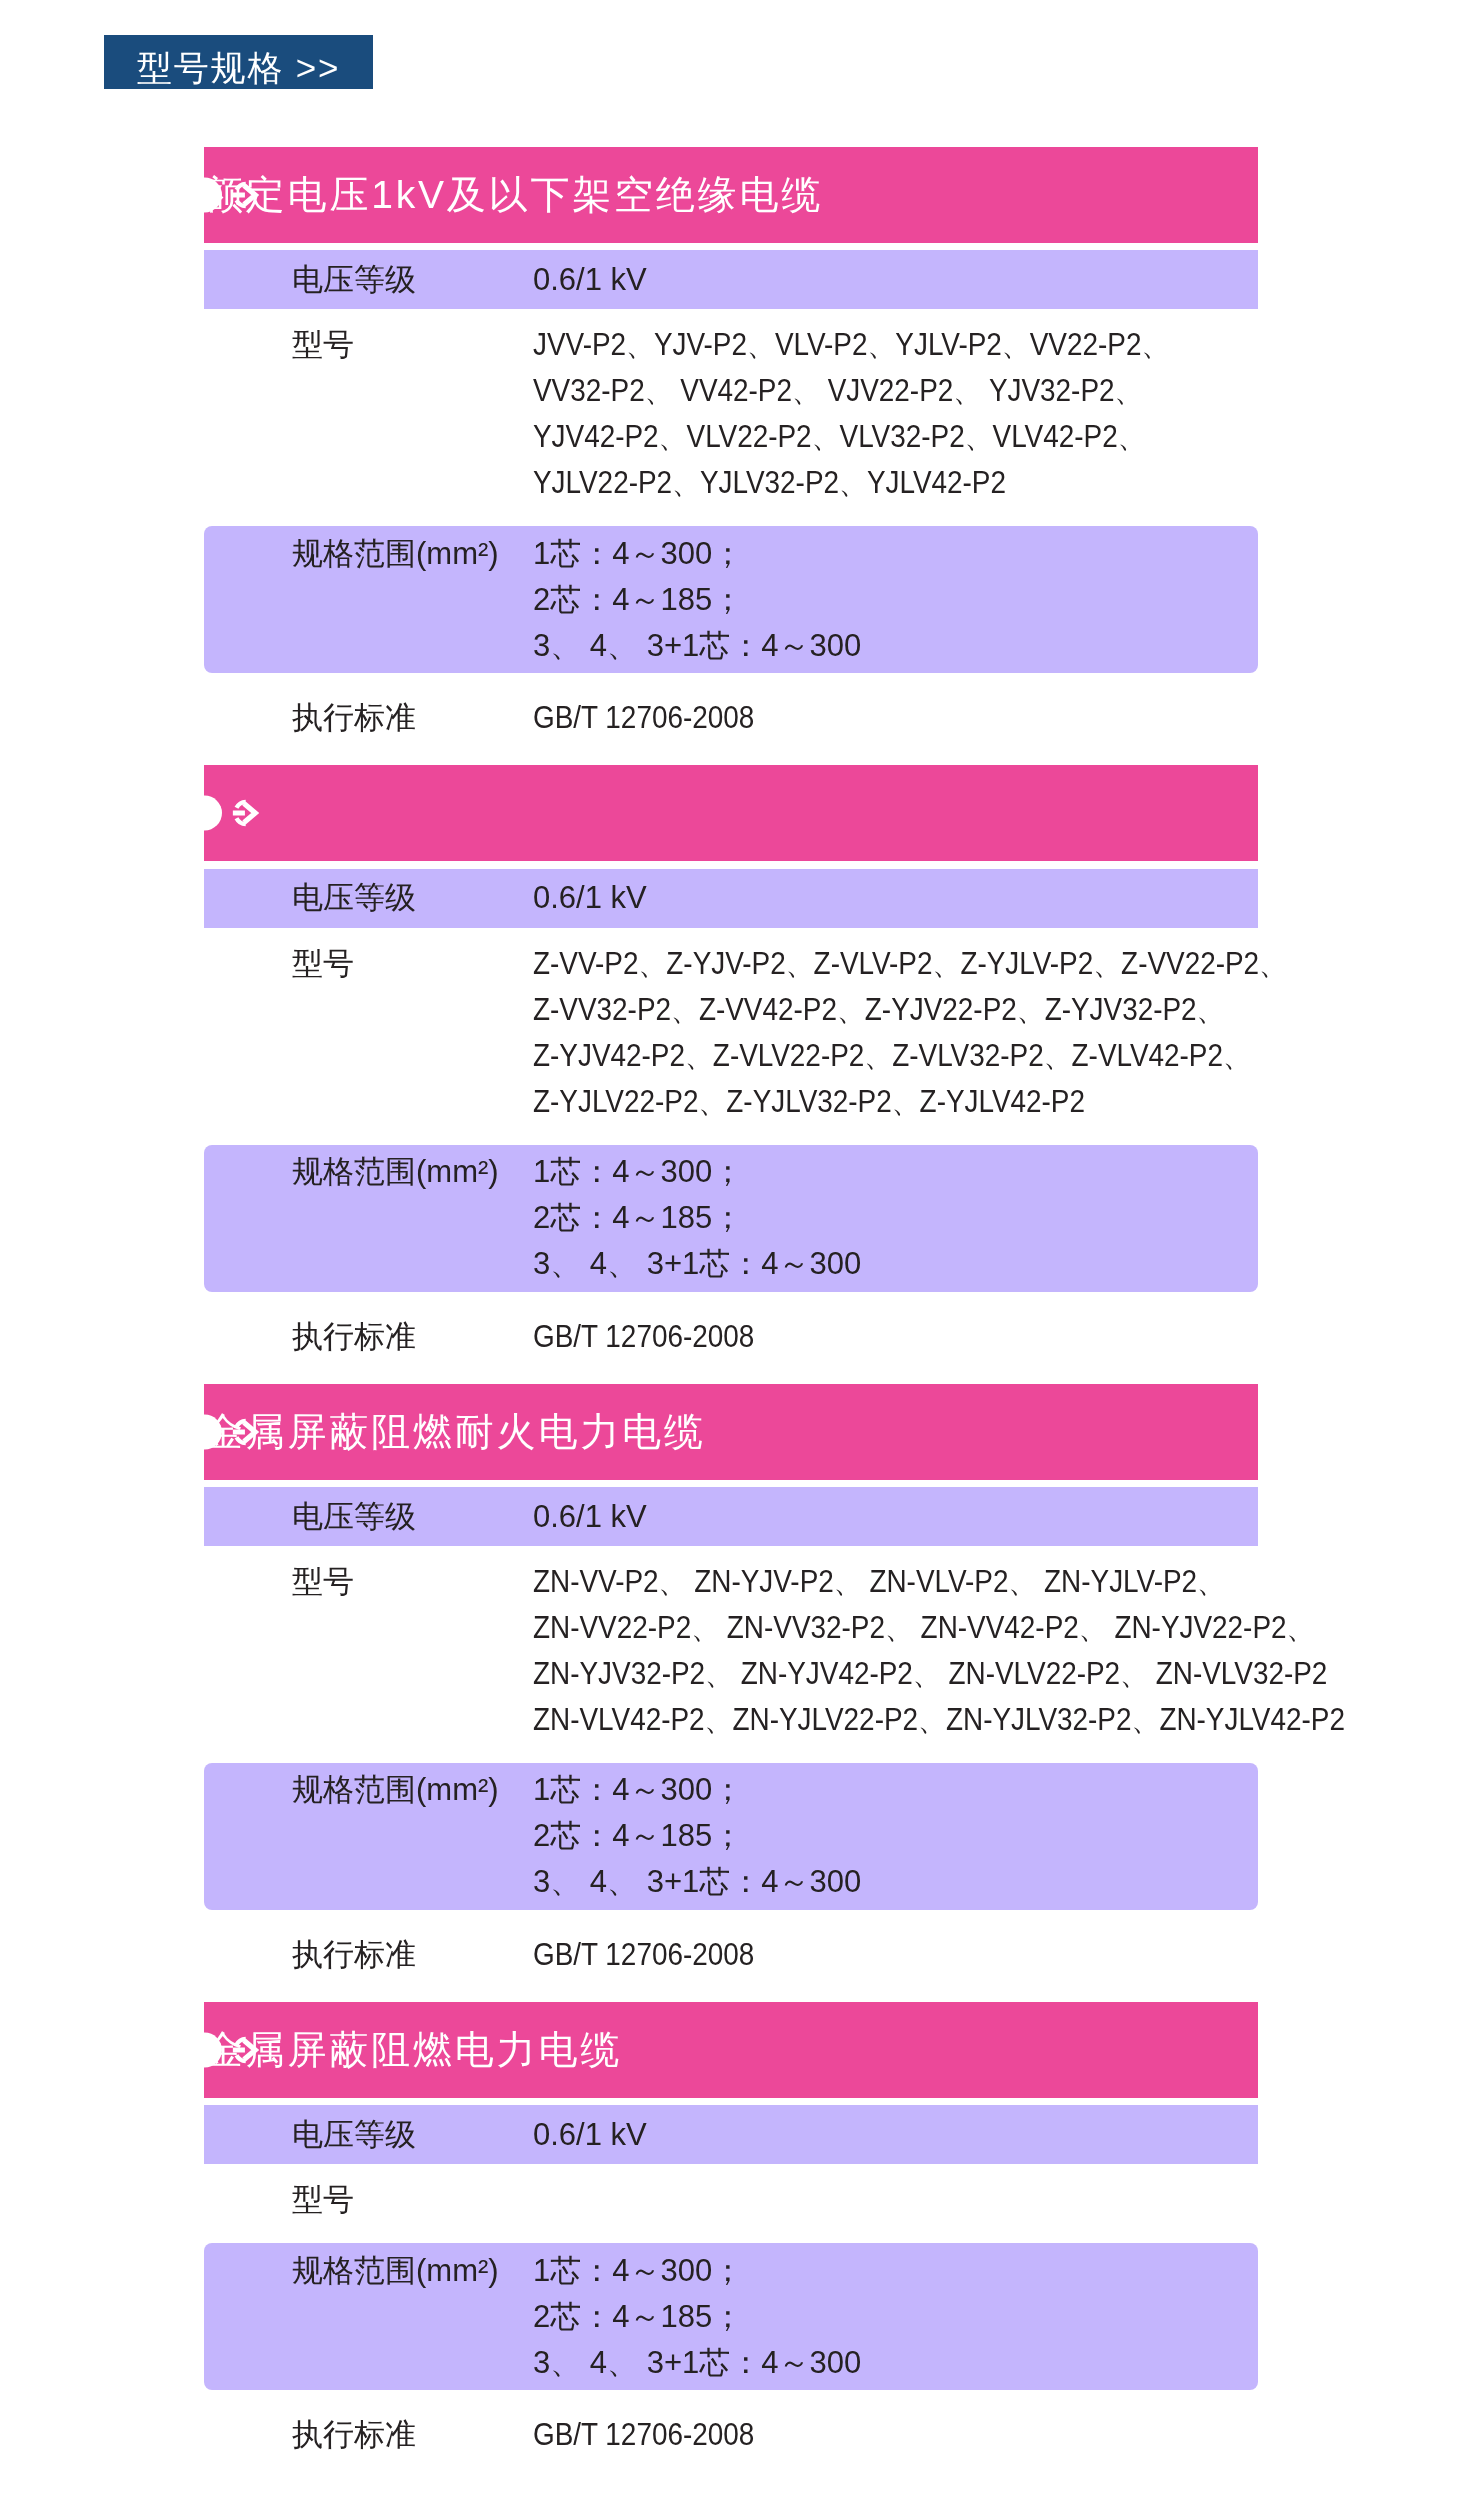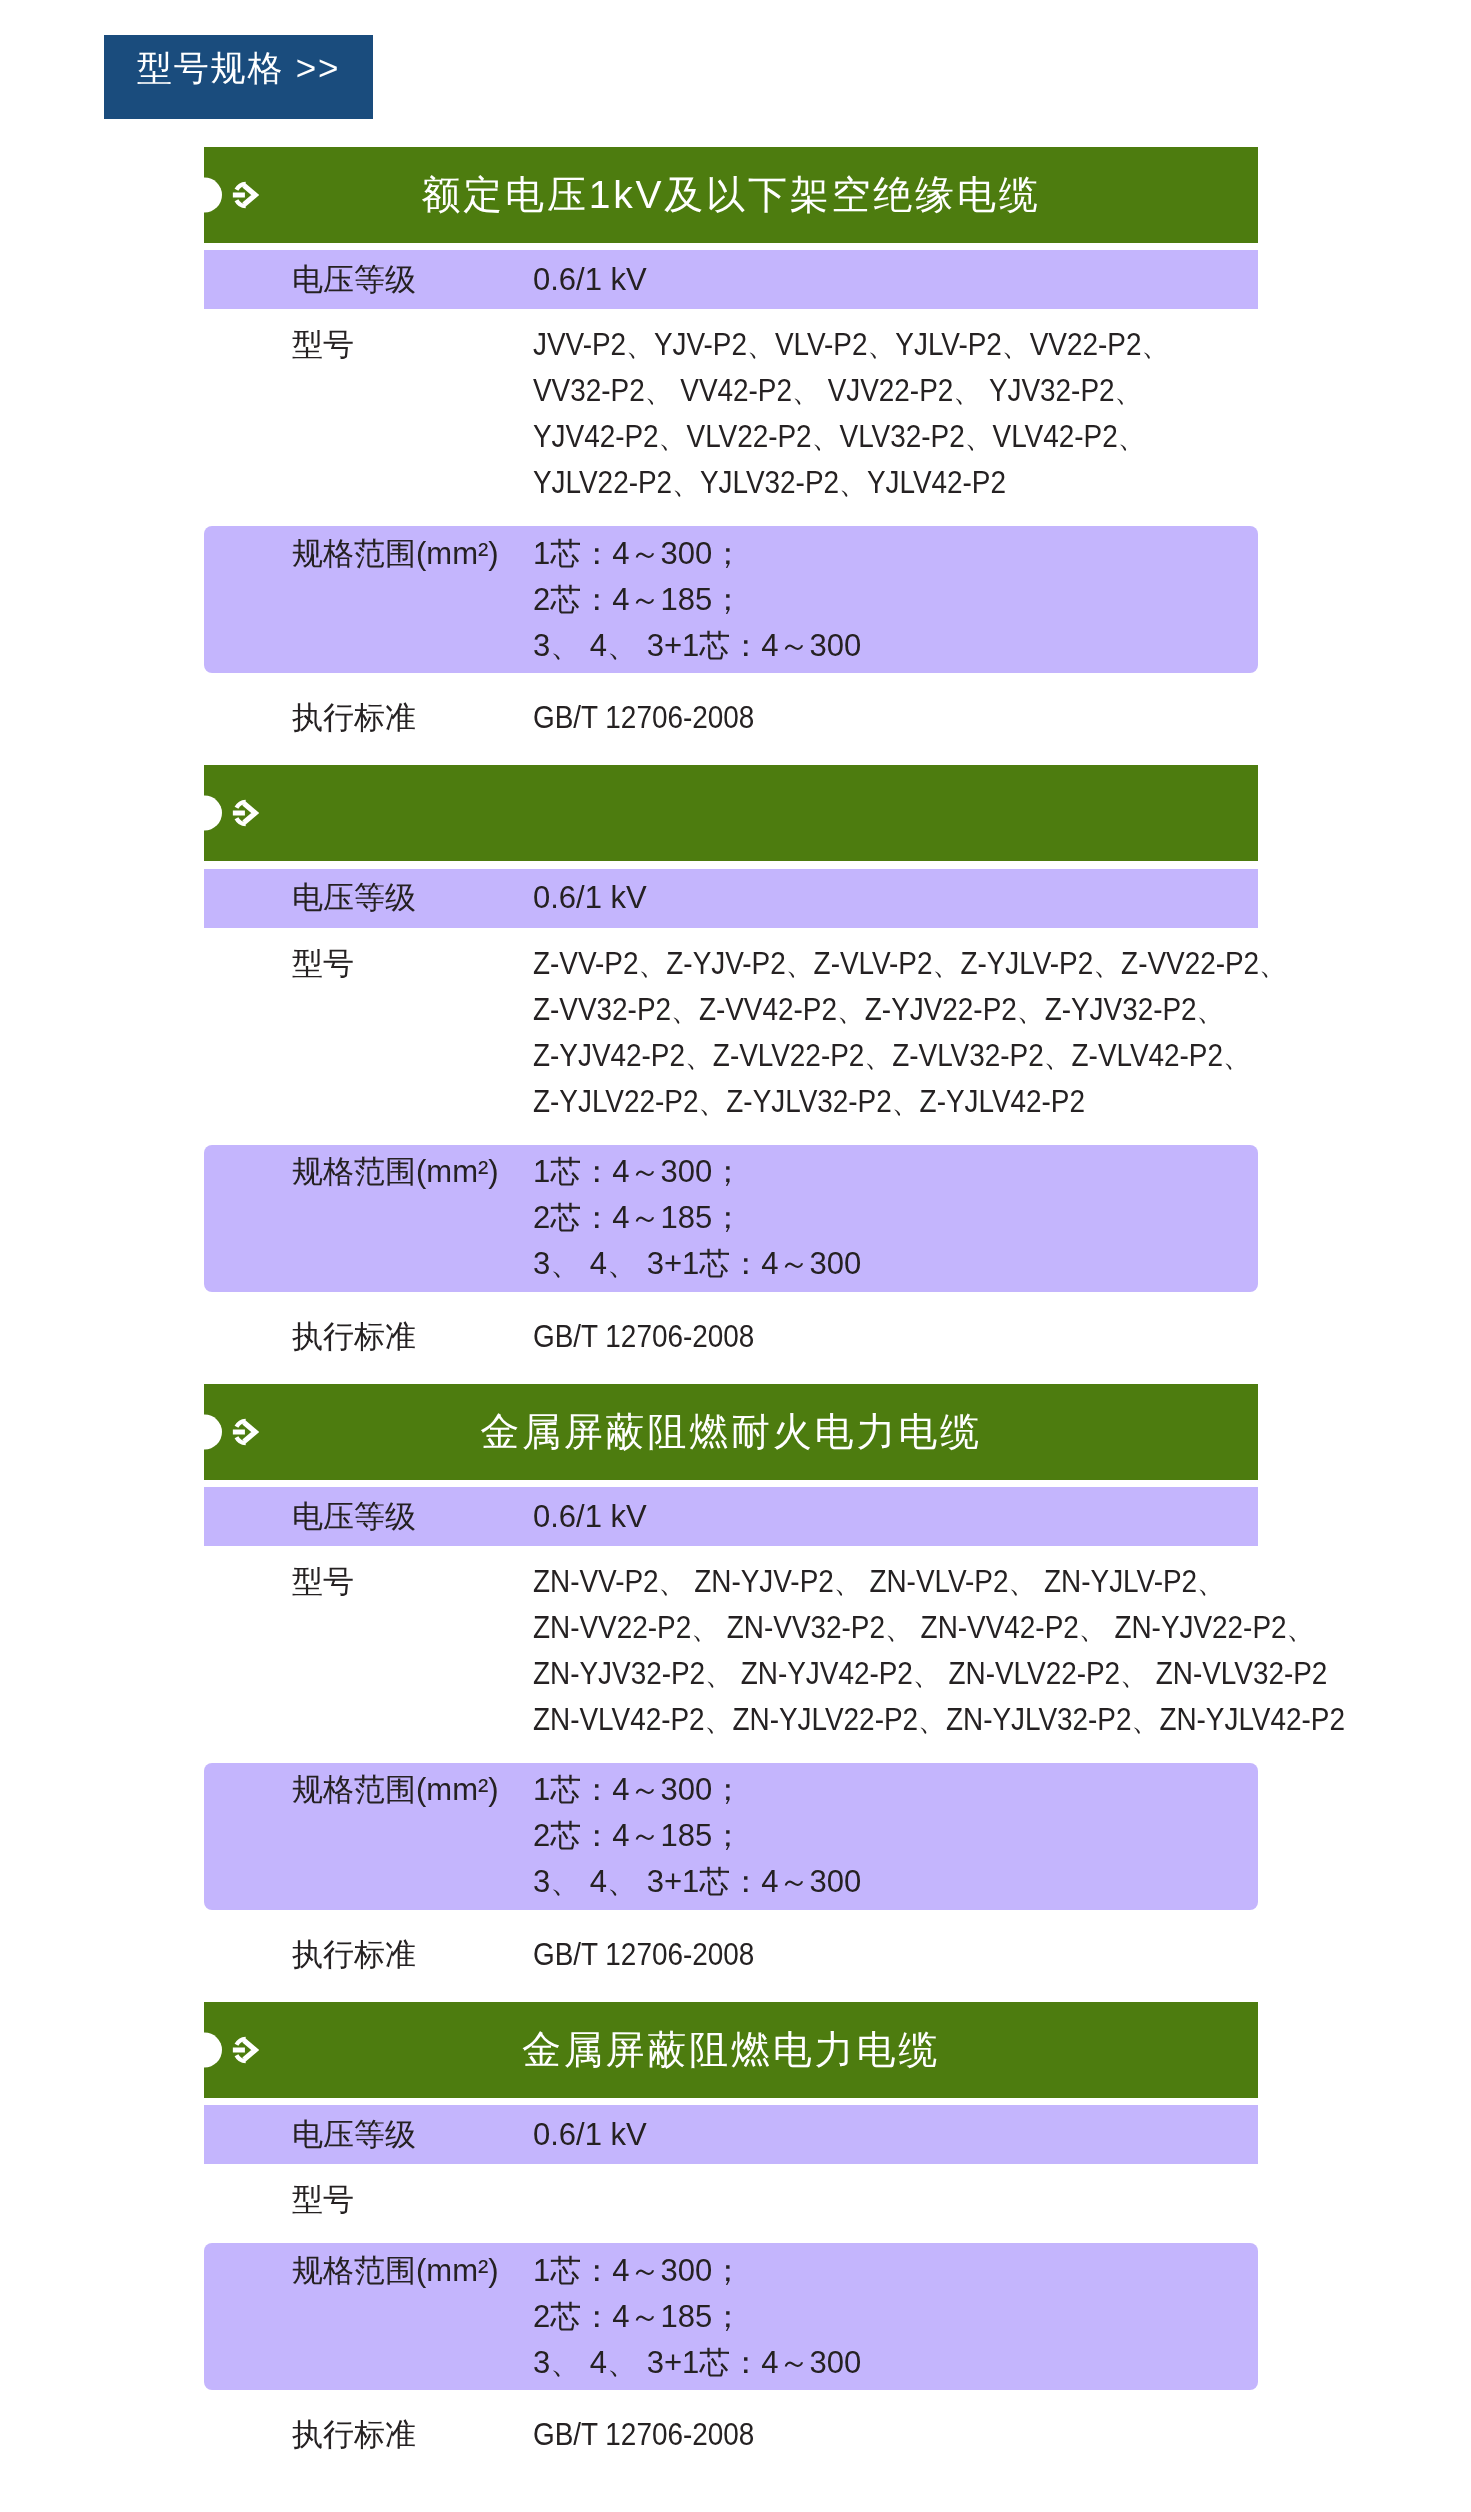--- a/index.html
+++ b/index.html
@@ -7,35 +7,35 @@
     width:1471px; height:2512px;
     background:#ffffff;
     font-family:"Liberation Sans", sans-serif;
     color:#252122;
     position:relative;
     overflow:hidden;
   }
   
   .badge {
     position:absolute; left:104px; top:35px;
-    height:84px; line-height:66px;
+    height:54px; line-height:66px;
     background:#1A4C7D; color:#ffffff;
     font-size:35px; padding:0 33px;
     letter-spacing:1.8px;
     cursor:pointer;
   }
   
   .content {
     position:absolute; left:204px; top:147px; width:1054px;
   }
   .section { margin:0; }
   .sec-header {
     position:relative; height:96px;
-    background:#4d7c0f;
-    display:flex; align-items:center; justify-content:center;
+    background:#ec4899;
+    display:flex; align-items:center; justify-content:flex-start;
     margin-bottom:7.4px;
   }
   .sec-title {
     margin:0; color:#ffffff; font-size:39px; font-weight:normal;
     letter-spacing:2.8px;
   }
   .circle-bullet {
     position:absolute; left:-17.5px; top:50%; transform:translateY(-50%);
     width:35px; height:35px; border-radius:50%; background:#ffffff;
   }

